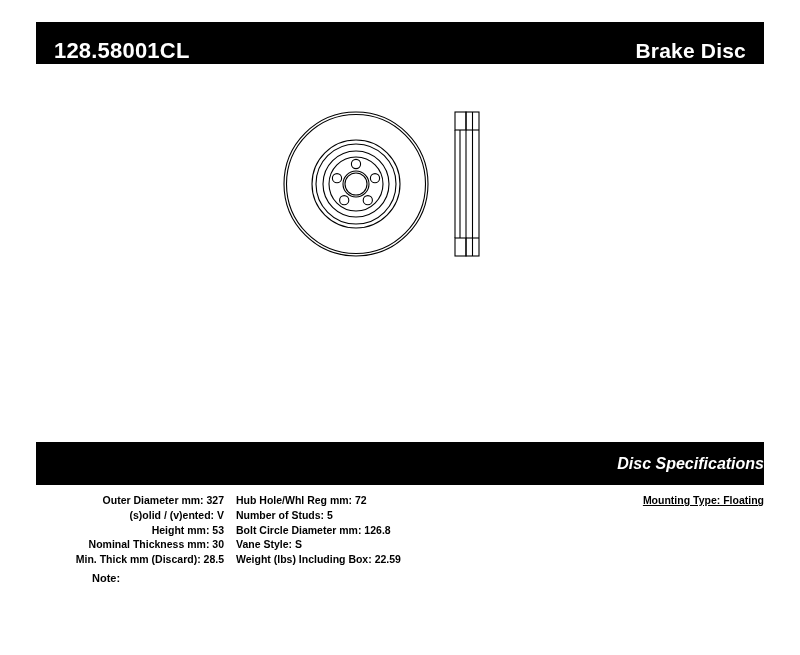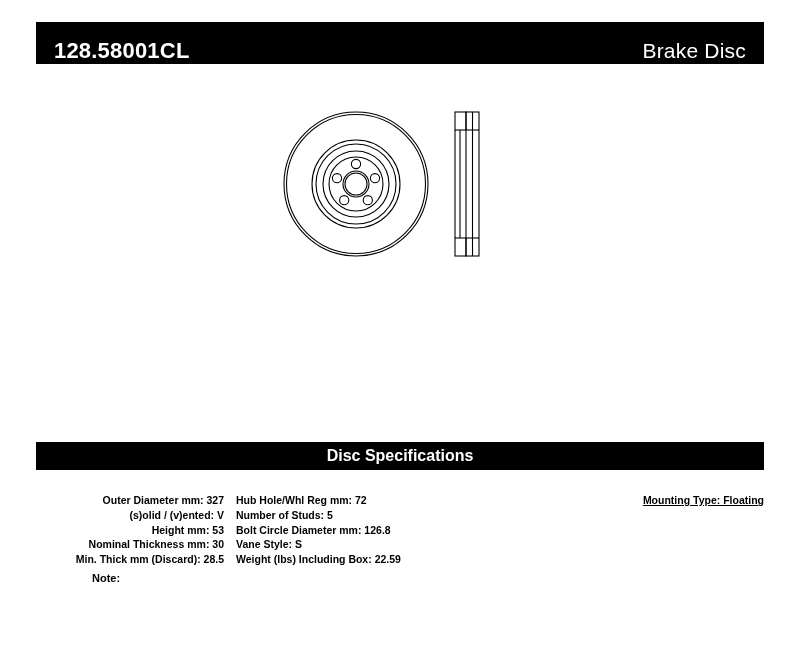--- a/index.html
+++ b/index.html
@@ -33,21 +33,21 @@
   }
   .part-number {
     font-size: 22px;
     font-weight: bold;
     letter-spacing: 0.2px;
     line-height: 1;
     margin-top: 16px;
   }
   .product-type {
     font-size: 21px;
-    font-weight: normal;
+    font-weight: bold;
     letter-spacing: 0.2px;
     line-height: 1;
     margin-top: 14px;
   }
 
   
   .drawing {
     position: absolute;
     left: 280px;
     top: 92px;
@@ -55,26 +55,27 @@
     height: 200px;
   }
   .drawing svg { display: block; }
 
   
   .spec-header {
     position: absolute;
     left: 36px;
     top: 442px;
     width: 728px;
-    height: 28px;
+    height: 43px;
     background: #000000;
     color: #ffffff;
     display: flex;
     align-items: center;
-    justify-content: center;
+    justify-content: flex-end;
+    font-style: italic;
   }
   .spec-header-title {
     font-size: 16px;
     font-weight: bold;
   }
 
   .spec-body {
     position: absolute;
     left: 36px;
     top: 474px;

